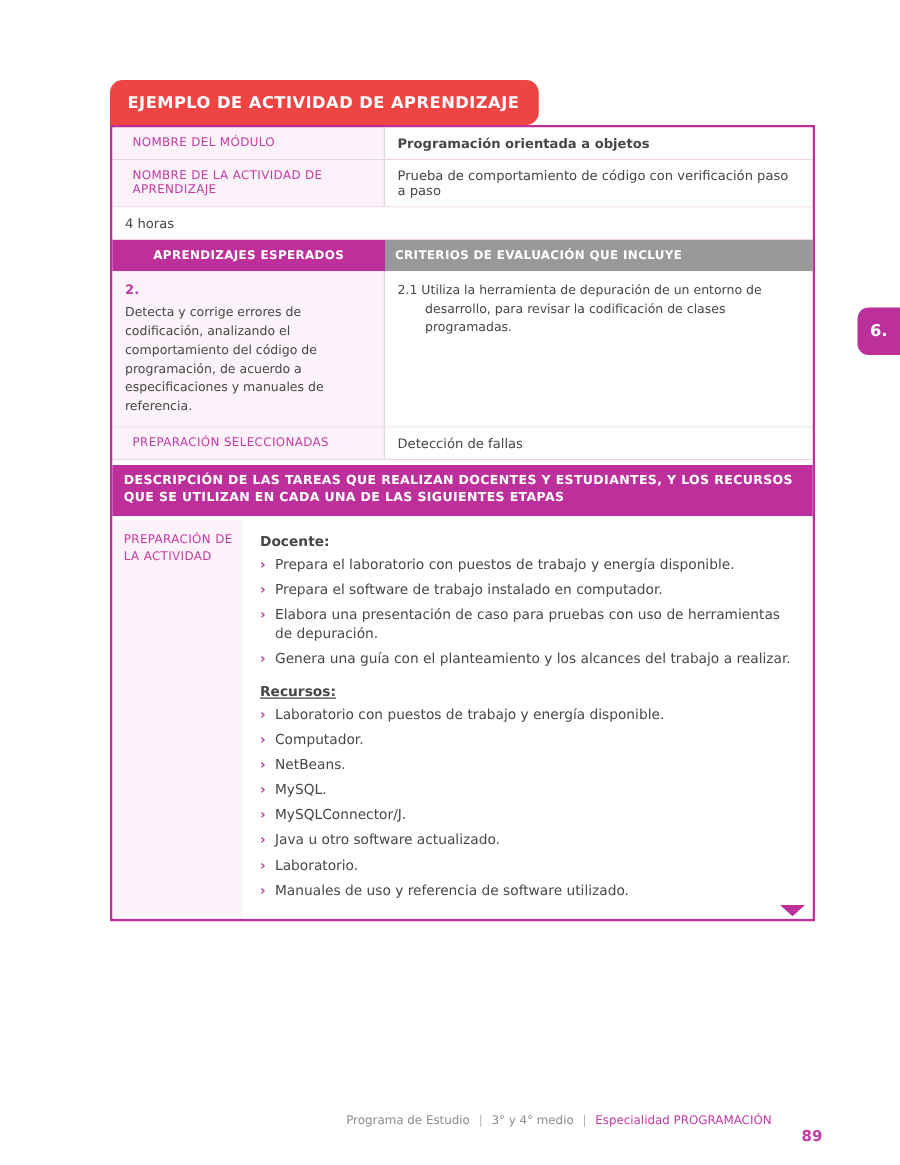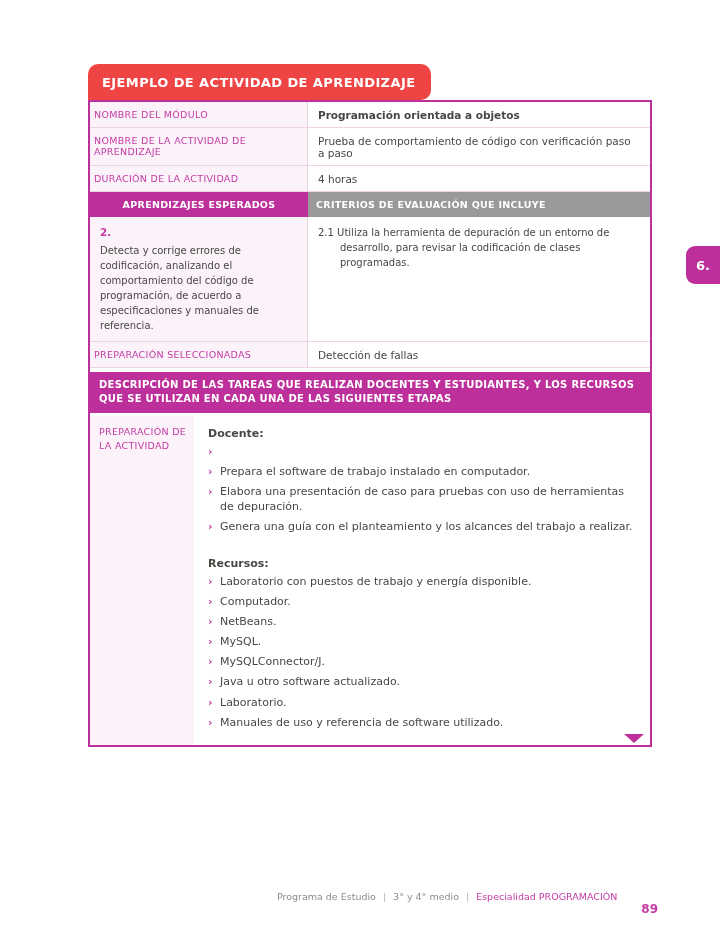--- a/index.html
+++ b/index.html
@@ -20,21 +20,21 @@
     white-space:nowrap;
   }
   
   .acttable {
     position:absolute; left:88px; top:100px; width:564px;
     border:2px solid #bd309b; background:#ffffff;
   }
   .trow { display:flex; border-bottom:1px solid #eed3e7; }
   .tlabel {
     width:218px; flex:0 0 218px; background:#fcf3fa; color:#c33ba4;
-    font-size:9.5px; letter-spacing:0.3px; padding:7px 8px 6px 4px;
+    font-size:9.5px; letter-spacing:0.3px; padding:7px 8px 6px 16px;
     border-right:1px solid #e3d4dd;
   }
   .tvalue { flex:1; background:#ffffff; font-size:10.5px; padding:7px 10px 6px 10px; }
   .tvalue.bold { font-weight:bold; }
   .hdr-row { display:flex; }
   .hdr-left {
     width:218px; flex:0 0 218px; background:#bd309b; color:#ffffff;
     font-size:9.5px; font-weight:bold; letter-spacing:0.3px;
     text-align:center; padding:7px 4px;
   }
@@ -58,21 +58,21 @@
     background:#bd309b; color:#ffffff; font-size:10px; font-weight:bold;
     letter-spacing:0.3px; line-height:1.45; padding:6px 9px;
   }
   .stage-row { display:flex; min-height:228px; }
   .stage-label {
     width:104px; flex:0 0 104px; background:#fcf3fa; color:#c33ba4;
     font-size:9.5px; letter-spacing:0.3px; line-height:1.5; padding:9px 6px 6px 9px;
   }
   .stage-content { flex:1; background:#ffffff; padding:8px 12px 10px 14px; font-size:11px; position:relative; }
   .group-heading { font-weight:bold; margin:3px 0 4px 0; }
-  .group-heading.second { margin-top:22px; }
+  .group-heading.second { margin-top:12px;text-decoration:underline; }
   .bullet-item { display:flex; line-height:1.38; margin:0 0 5px 0; }
   .bullet-arrow { color:#c33ba4; font-weight:bold; width:12px; flex:0 0 12px; }
   .more-triangle {
     position:absolute; right:6px; bottom:2px; width:0; height:0;
     border-left:10px solid transparent; border-right:10px solid transparent;
     border-top:9px solid #bd309b;
   }
   
   .side-tab {
     position:absolute; right:0; top:246px; width:34px; height:38px;
@@ -102,21 +102,20 @@
       <div class="tlabel">NOMBRE DEL MÓDULO</div>
       <div class="tvalue bold">Programación orientada a objetos</div>
     </div>
 
     <div class="trow">
       <div class="tlabel">NOMBRE DE LA ACTIVIDAD DE APRENDIZAJE</div>
       <div class="tvalue">Prueba de comportamiento de código con verificación paso a paso</div>
     </div>
 
     <div class="trow">
-      <div class="tlabel">DURACIÓN DE LA ACTIVIDAD</div>
       <div class="tvalue">4 horas</div>
     </div>
 
     <div class="hdr-row">
       <div class="hdr-left">APRENDIZAJES ESPERADOS</div>
       <div class="hdr-right">CRITERIOS DE EVALUACIÓN QUE INCLUYE</div>
     </div>
 
     <div class="content-row">
       <div class="content-left">
@@ -139,20 +138,21 @@
 
     <div class="gap" style="height:3px"></div>
 
     <div class="stage-row">
       <div class="stage-label">PREPARACIÓN DE LA ACTIVIDAD</div>
       <div class="stage-content">
         <div class="group-heading">Docente:</div>
         <div>
             <div class="bullet-item">
               <span class="bullet-arrow">›</span>
+              <span>Prepara el laboratorio con puestos de trabajo y energía disponible.</span>
             </div>
             <div class="bullet-item">
               <span class="bullet-arrow">›</span>
               <span>Prepara el software de trabajo instalado en computador.</span>
             </div>
             <div class="bullet-item">
               <span class="bullet-arrow">›</span>
               <span>Elabora una presentación de caso para pruebas con uso de herramientas de depuración.</span>
             </div>
             <div class="bullet-item">

